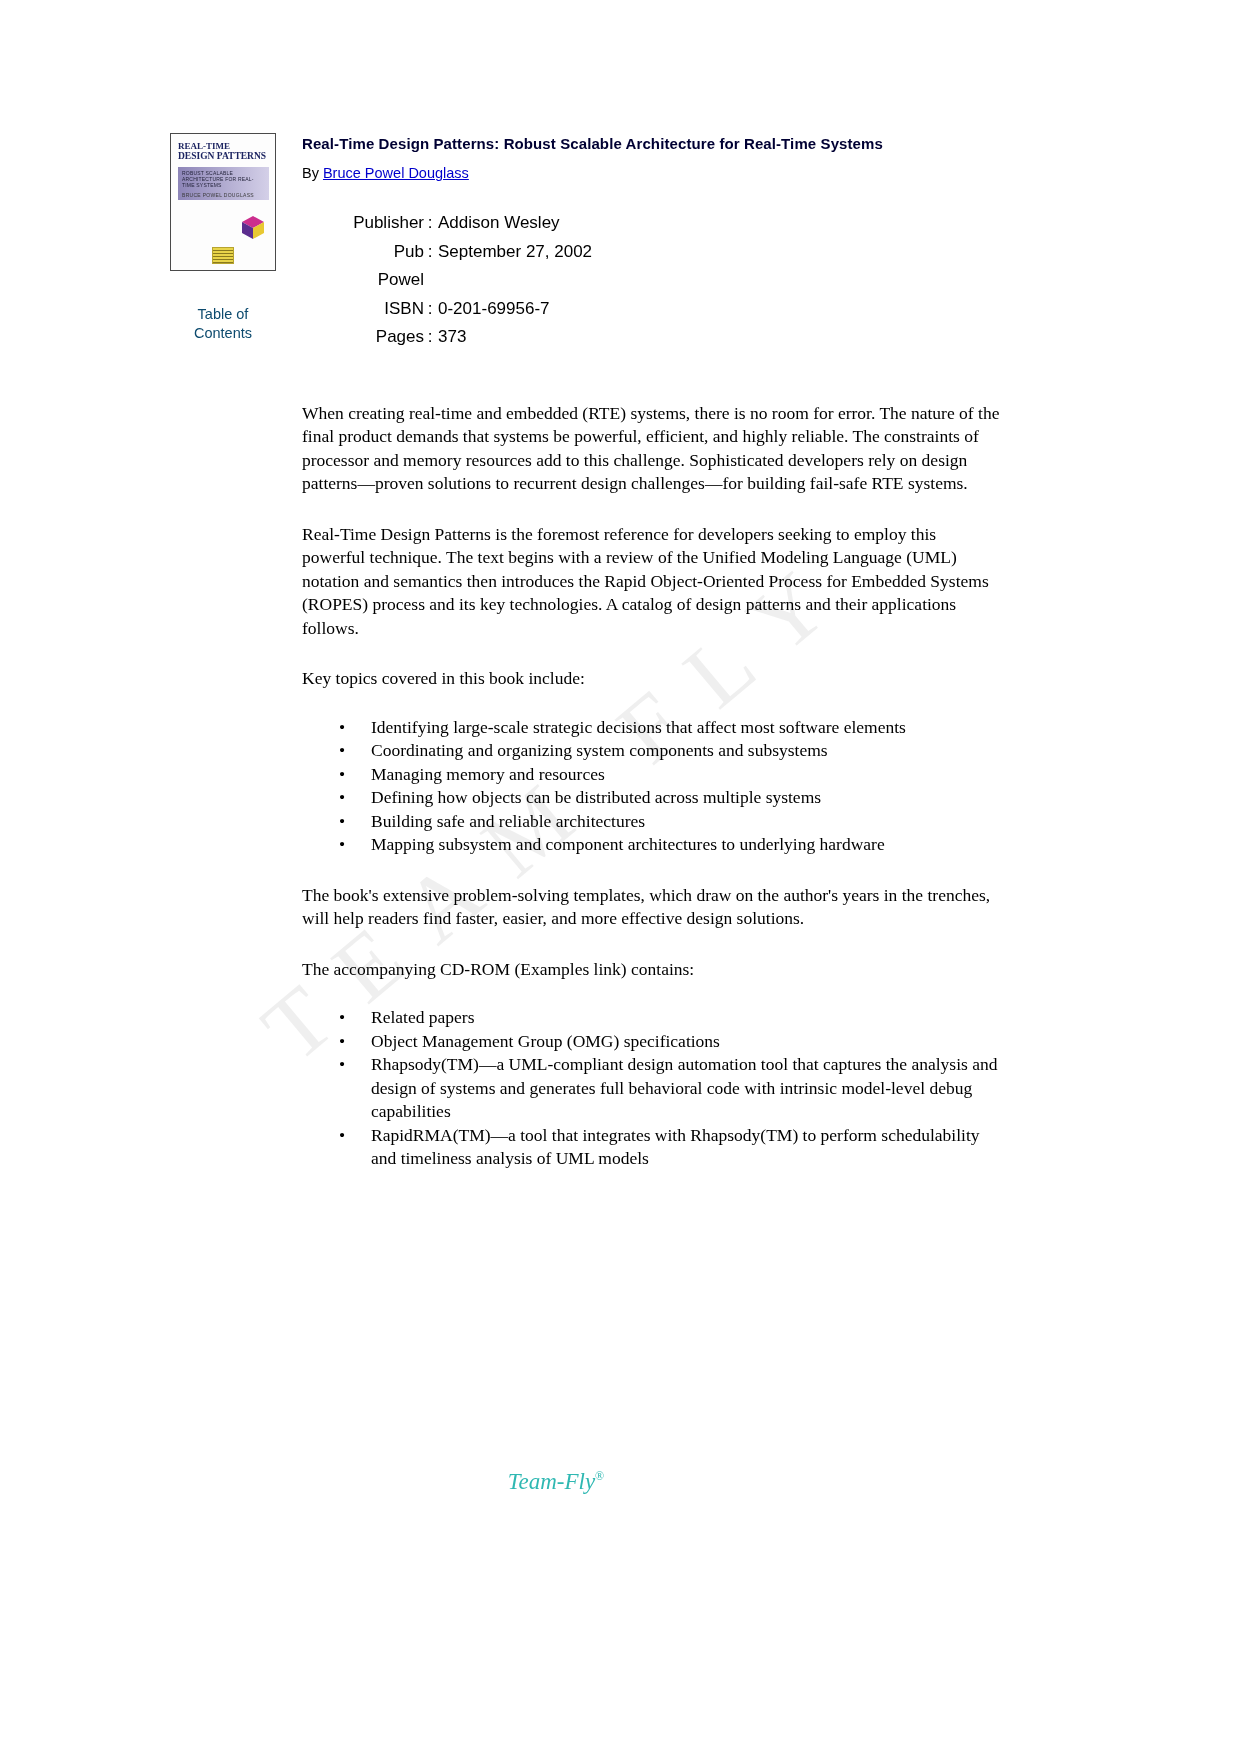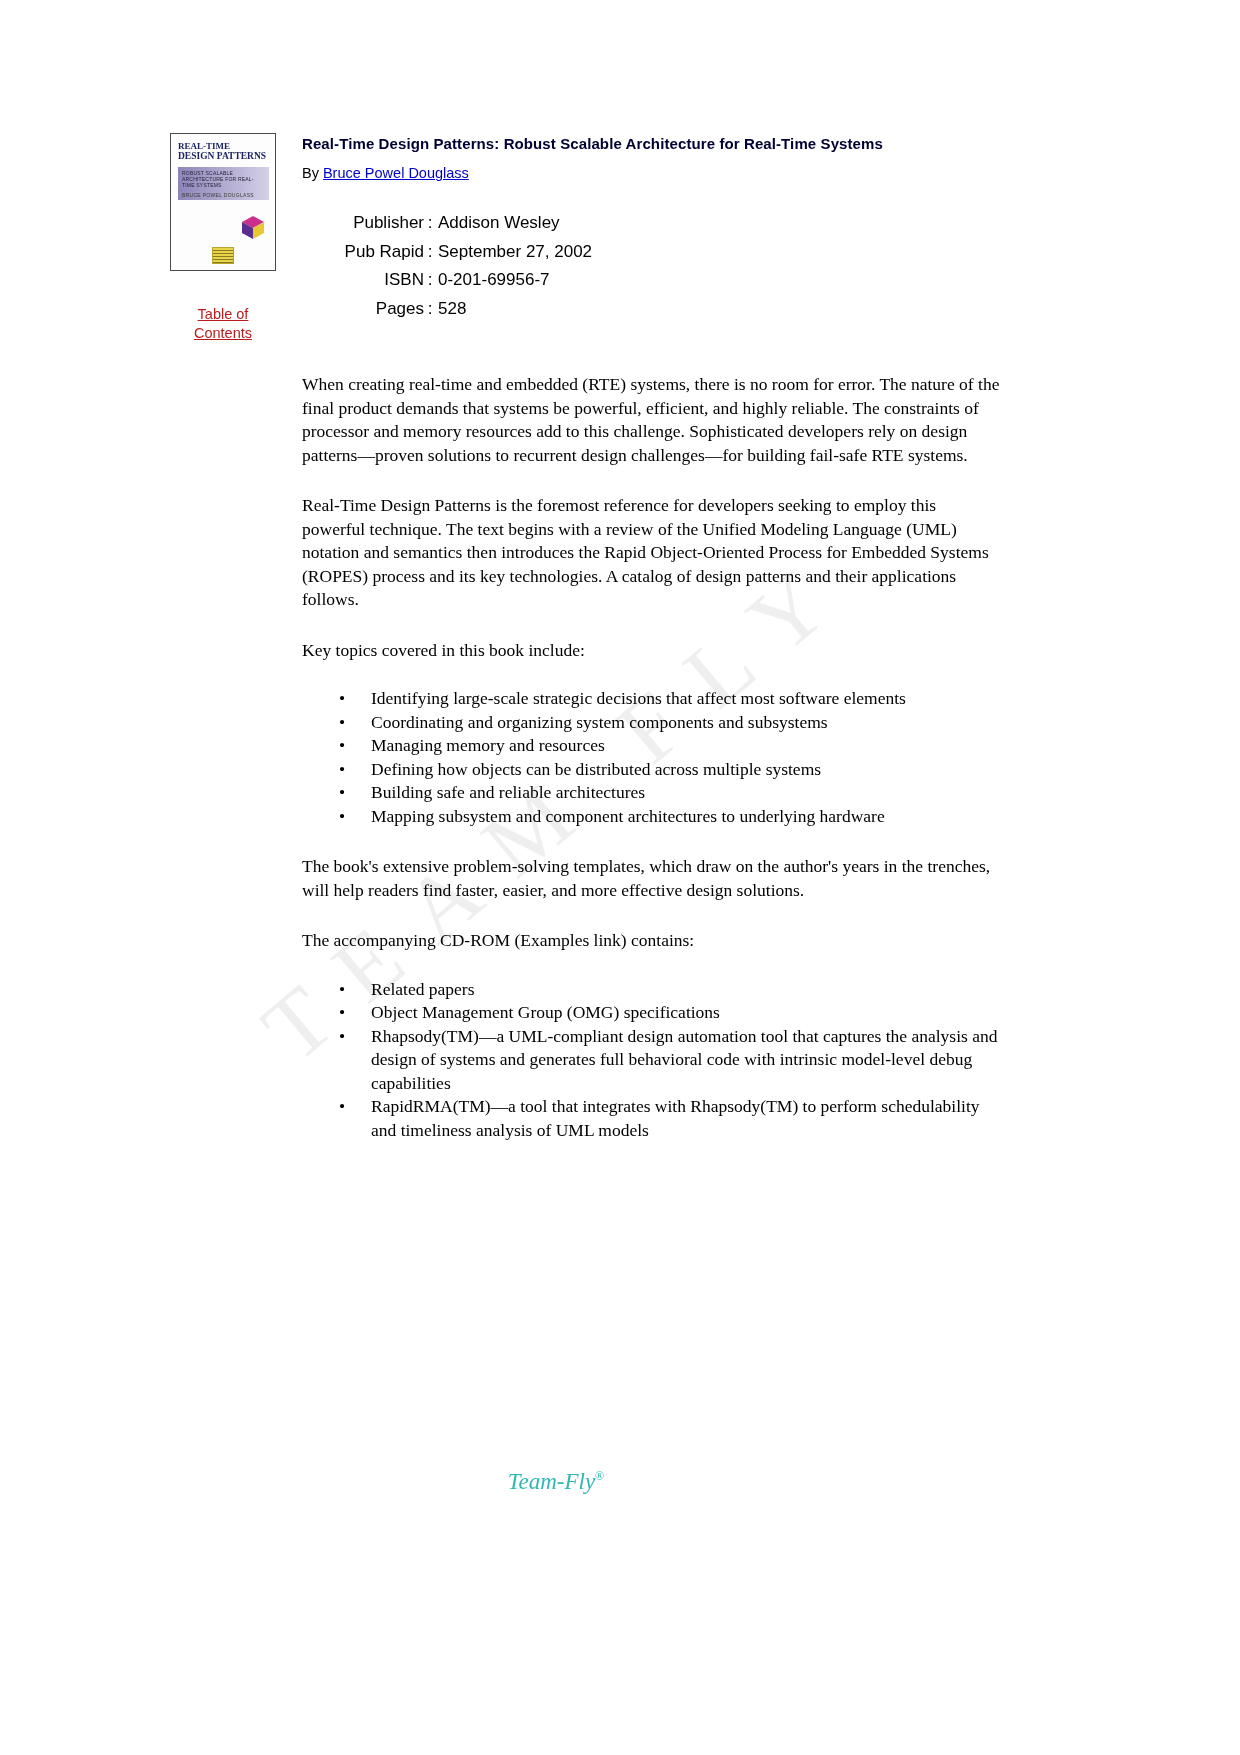--- a/index.html
+++ b/index.html
@@ -33,21 +33,21 @@
   .cover-sub { font-size:5px; color:#23233a; line-height:6px; letter-spacing:0.2px; }
   .cover-author { font-size:5px; color:#3a3a3a; margin-top:4px; letter-spacing:0.3px; }
   .cover-cube { position:absolute; right:9px; top:80px; width:26px; height:26px; }
   .cover-pub {
     position:absolute; bottom:6px; left:50%; transform:translateX(-50%);
     width:20px; height:15px; background:#e8d44a; border:1px solid #b7a42f;
     background-image:repeating-linear-gradient(0deg,#8a7a1e 0 1px, transparent 1px 3px);
   }
   .toc-link {
     display:block; margin:34px auto 0 auto; width:82px; text-align:center;
-    font-size:14.5px; line-height:19px; color:#b91c1c; text-decoration:underline; cursor:pointer;
+    font-size:14.5px; line-height:19px; color:#0c4a6e; cursor:pointer;
   }
 
   
   .right-col { margin-left:26px; width:700px; position:relative; }
   .book-title {
     margin:0; font-size:15px; font-weight:bold; color:#000033;
     line-height:22px; max-width:655px; letter-spacing:0.1px;
   }
   .byline { margin-top:10px; font-size:14.5px; }
   .byline a { color:#0000cc; text-decoration:underline; cursor:pointer; }
@@ -114,33 +114,33 @@
         <a>Bruce Powel Douglass</a>
       </div>
 
       <div class="meta">
         <div class="meta-row">
           <span class="m-label">Publisher</span>
           <span class="m-colon">:</span>
           <span class="m-value">Addison Wesley</span>
         </div>
         <div class="meta-row">
-          <span class="m-label">Pub Rapid</span>
+          <span class="m-label">Pub Powel</span>
           <span class="m-colon">:</span>
           <span class="m-value">September 27, 2002</span>
         </div>
         <div class="meta-row">
           <span class="m-label">ISBN</span>
           <span class="m-colon">:</span>
           <span class="m-value">0-201-69956-7</span>
         </div>
         <div class="meta-row">
           <span class="m-label">Pages</span>
           <span class="m-colon">:</span>
-          <span class="m-value">528</span>
+          <span class="m-value">373</span>
         </div>
       </div>
 
       <div class="main">
         <p class="first">When creating real-time and embedded (RTE) systems, there is no room for error. The nature of the final product demands that systems be powerful, efficient, and highly reliable. The constraints of processor and memory resources add to this challenge. Sophisticated developers rely on design patterns—proven solutions to recurrent design challenges—for building fail-safe RTE systems.</p>
 
         <p><span class="em">Real-Time Design Patterns</span><span> is the foremost reference for developers seeking to employ this powerful technique. The text begins with a review of the Unified Modeling Language (UML) notation and semantics then introduces the Rapid Object-Oriented Process for Embedded Systems (ROPES) process and its key technologies. A catalog of design patterns and their applications follows.</span></p>
 
         <p>Key topics covered in this book include:</p>
 

